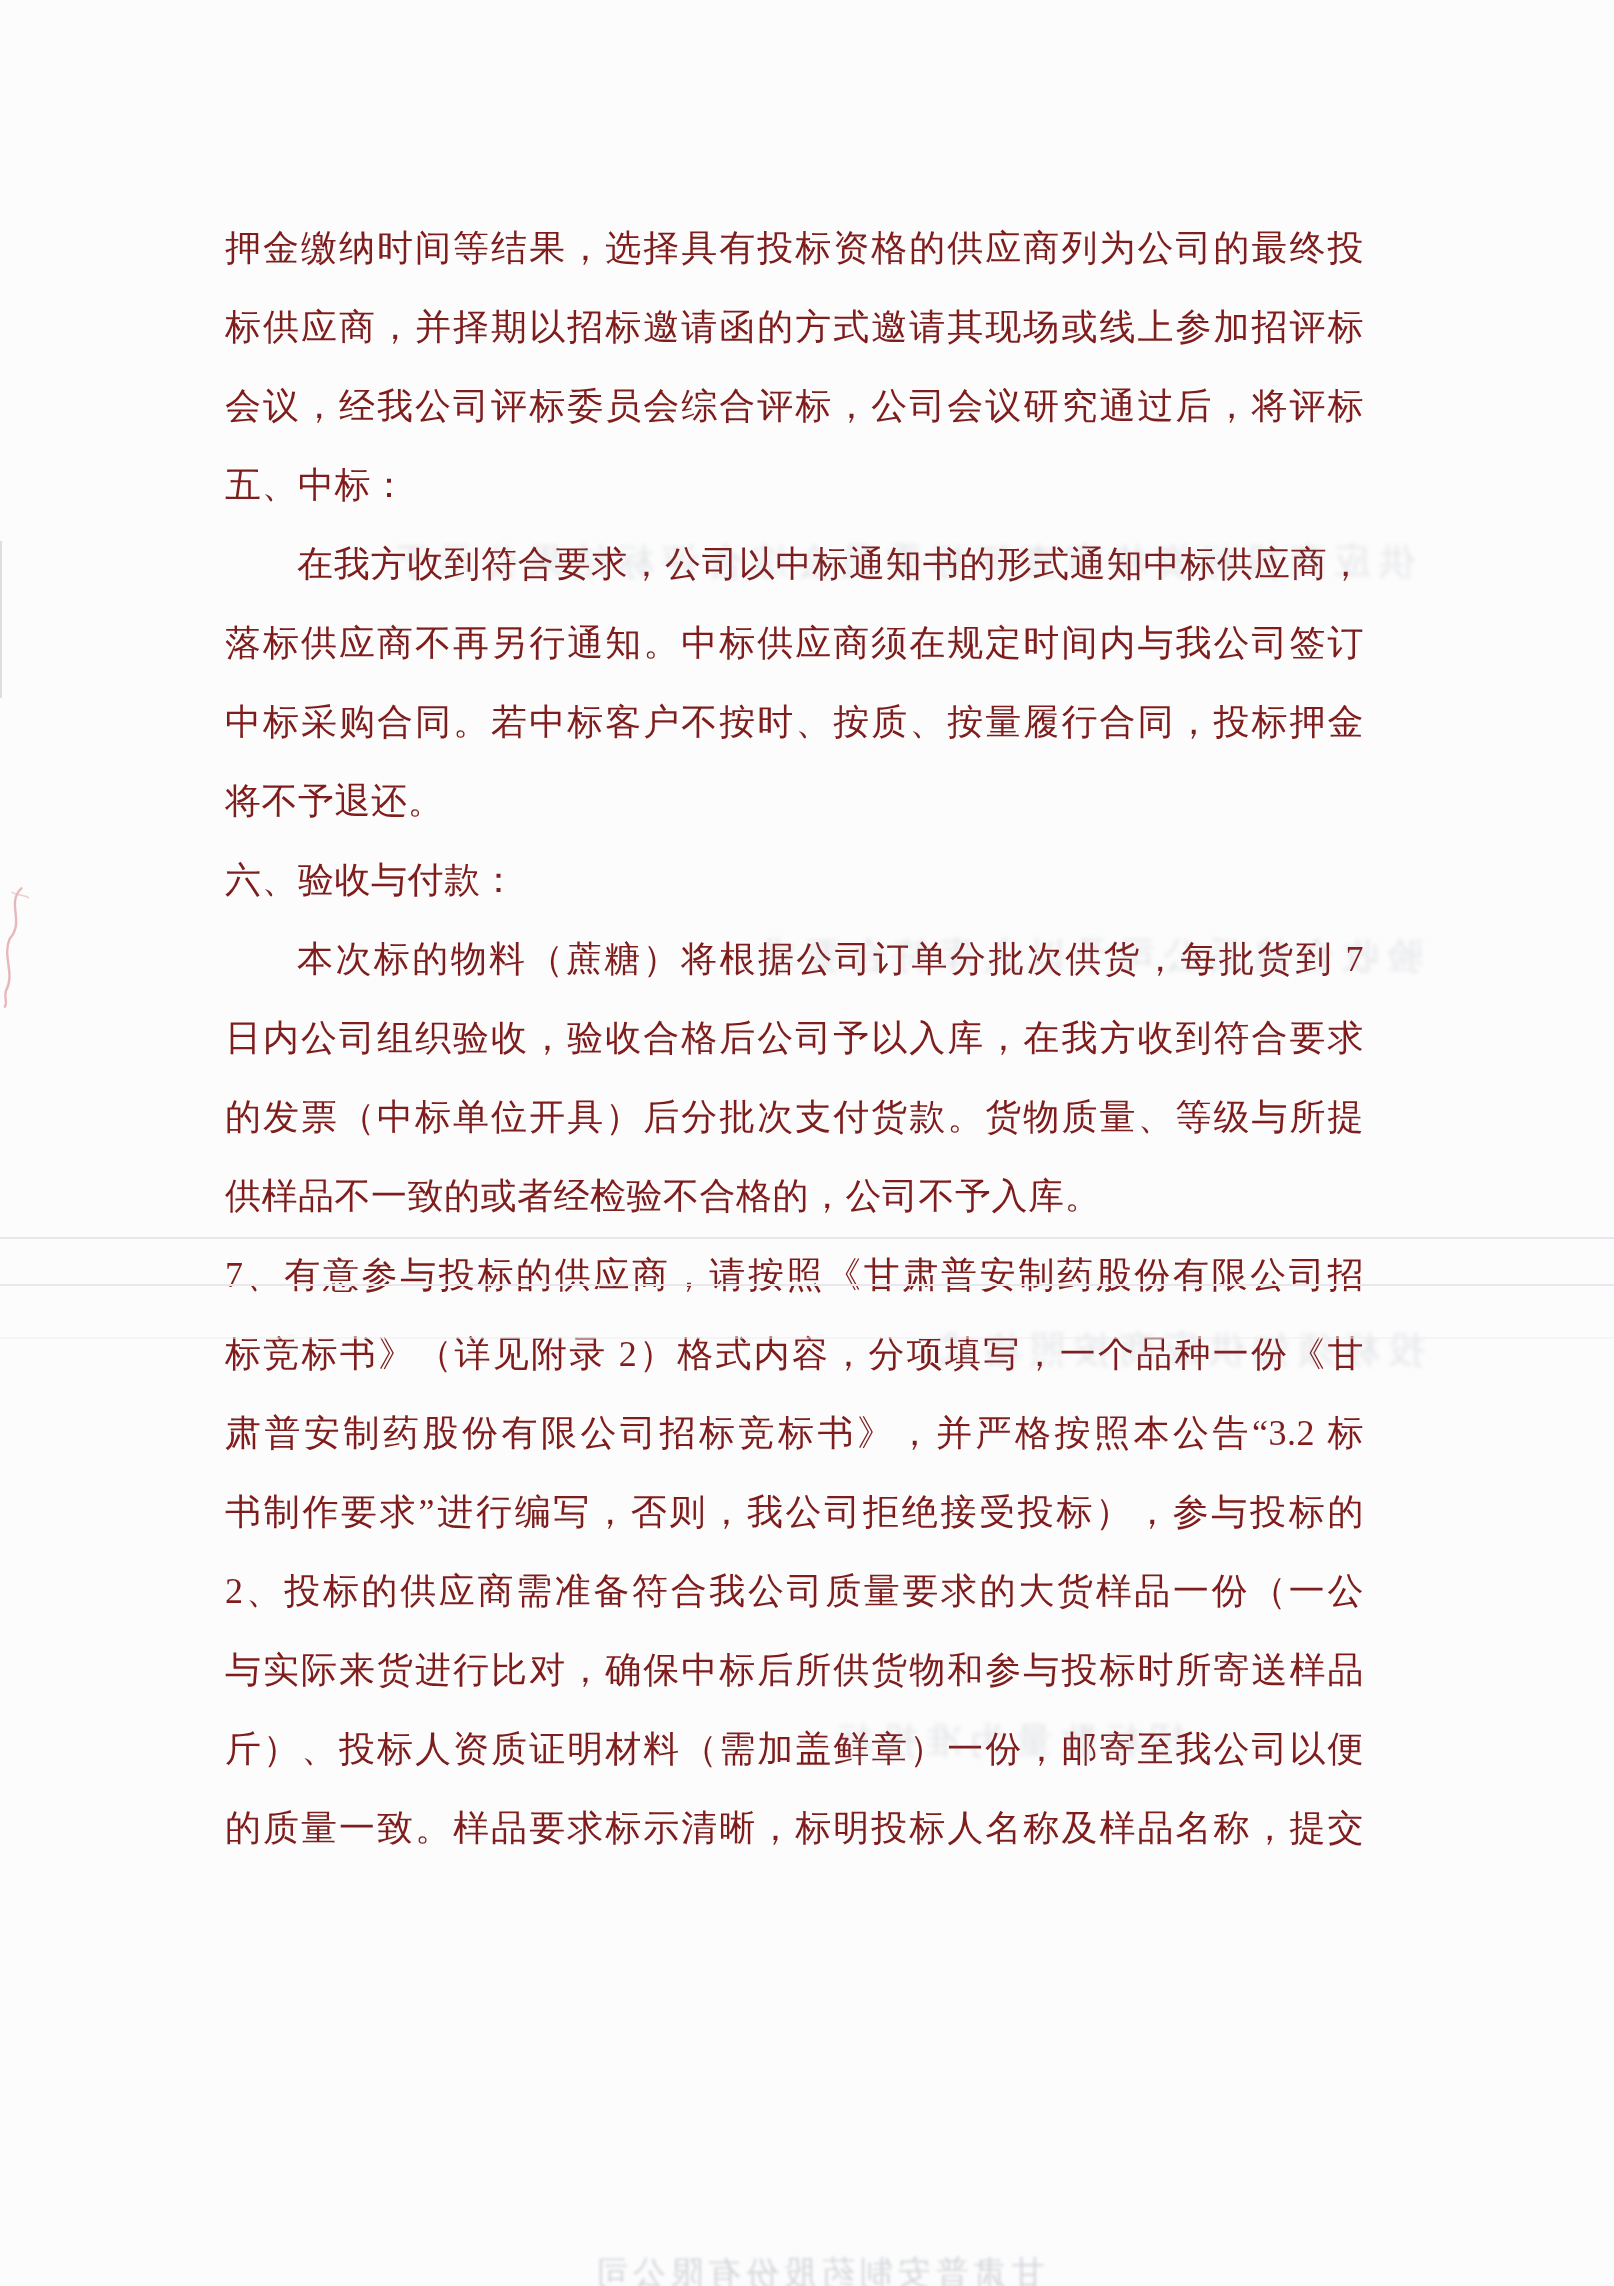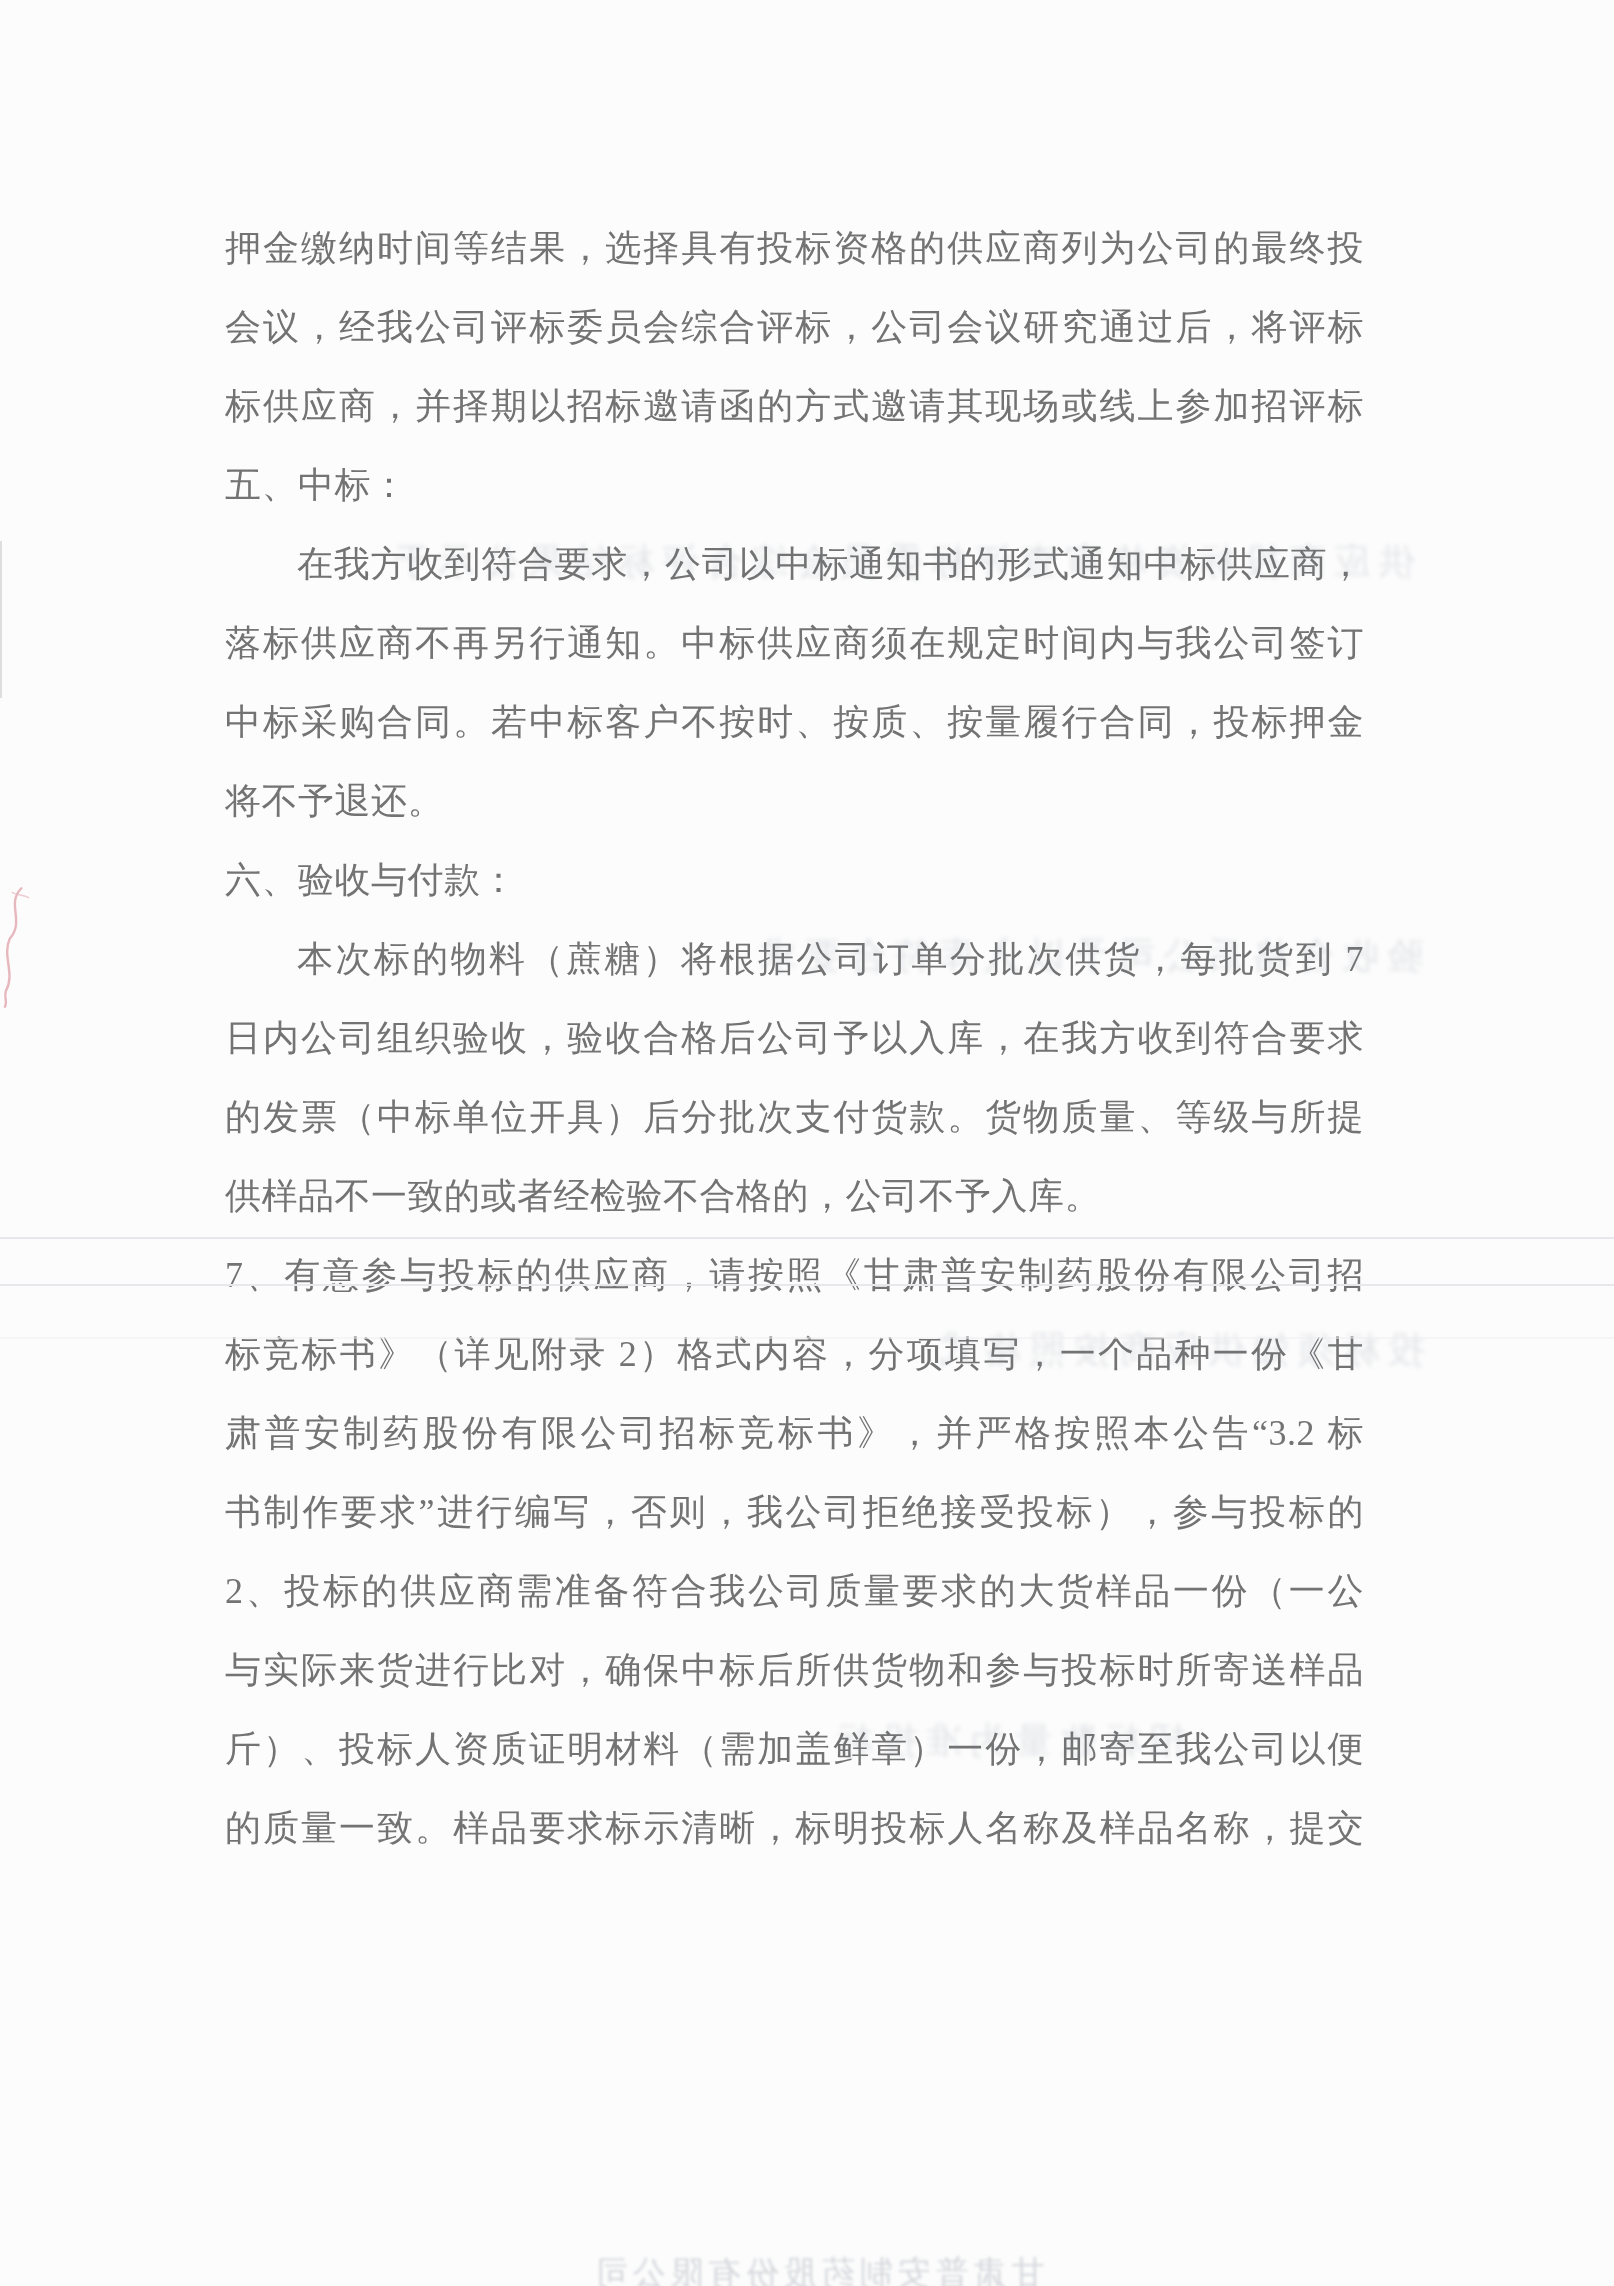--- a/index.html
+++ b/index.html
@@ -14,21 +14,21 @@
   .textblock {
     position: absolute;
     left: 225px;
     top: 209px;
     width: 1139px;
   }
   .line {
     height: 79px;
     line-height: 79px;
     font-size: 36px;
-    color: #737373;
+    color: #7f1d1d;
     text-align: left;
     white-space: normal;
     letter-spacing: 0.5px;
   }
   .line.fill {
     text-align: justify;
     text-align-last: justify;
   }
   .line.indent {
     text-indent: 2em;
@@ -79,22 +79,22 @@
     filter: blur(0.5px);
   }
 </style>
 </head>
 <body>
 
 <div class="page">
 
   <div class="textblock">
     <div class="line fill">押金缴纳时间等结果，选择具有投标资格的供应商列为公司的最终投</div>
+    <div class="line fill">标供应商，并择期以招标邀请函的方式邀请其现场或线上参加招评标</div>
     <div class="line fill">会议，经我公司评标委员会综合评标，公司会议研究通过后，将评标</div>
-    <div class="line fill">标供应商，并择期以招标邀请函的方式邀请其现场或线上参加招评标</div>
     <div class="line">五、中标：</div>
     <div class="line fill indent">在我方收到符合要求，公司以中标通知书的形式通知中标供应商，</div>
     <div class="line fill">落标供应商不再另行通知。中标供应商须在规定时间内与我公司签订</div>
     <div class="line fill">中标采购合同。若中标客户不按时、按质、按量履行合同，投标押金</div>
     <div class="line">将不予退还。</div>
     <div class="line">六、验收与付款：</div>
     <div class="line fill indent">本次标的物料（蔗糖）将根据公司订单分批次供货，每批货到 7</div>
     <div class="line fill">日内公司组织验收，验收合格后公司予以入库，在我方收到符合要求</div>
     <div class="line fill">的发票（中标单位开具）后分批次支付货款。货物质量、等级与所提</div>
     <div class="line">供样品不一致的或者经检验不合格的，公司不予入库。</div>

